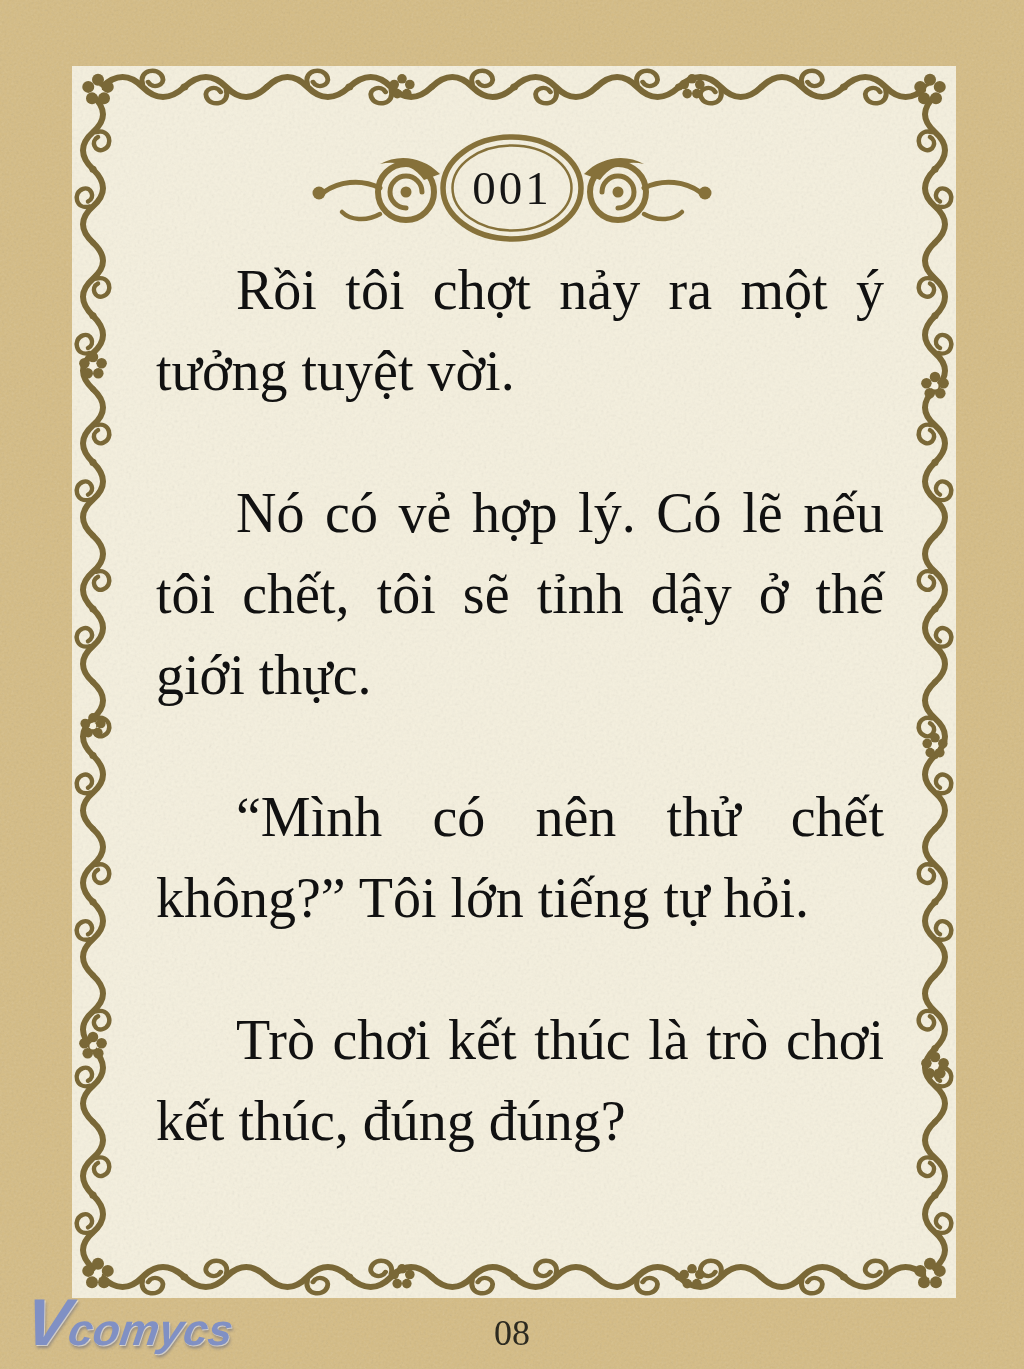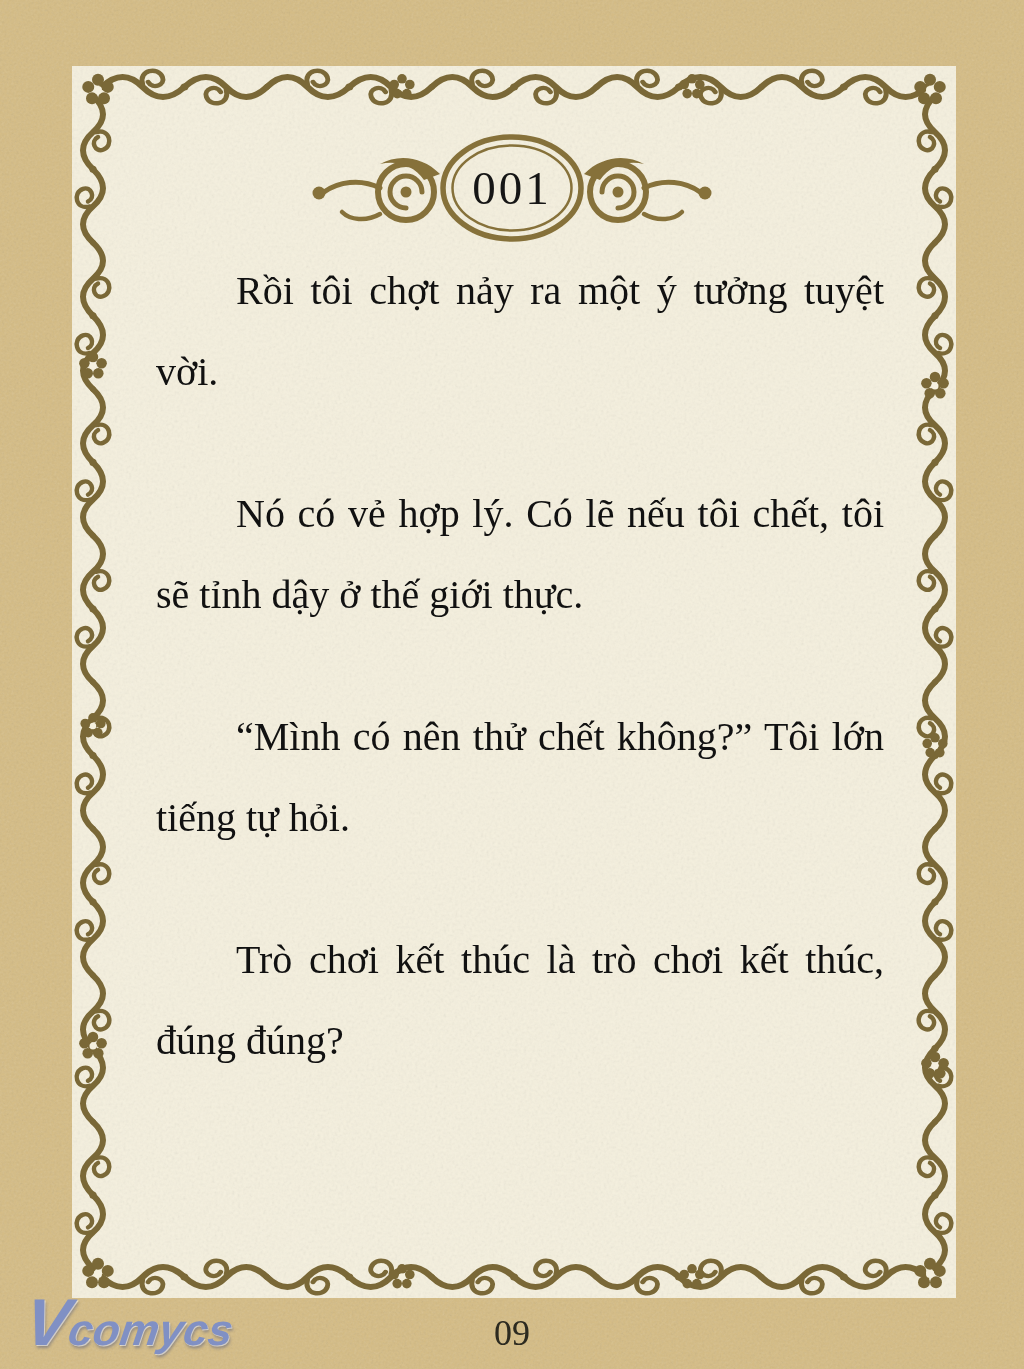--- a/index.html
+++ b/index.html
@@ -36,21 +36,21 @@
   .orn-fill{fill:var(--ornament_bright,#86713a);stroke:none;}
   .chapter-number{
     position:absolute;left:302px;top:126px;width:420px;height:124px;
     display:flex;align-items:center;justify-content:center;
     font-size:47px;color:#161616;letter-spacing:3px;
   }
 
   .text-block{
     position:absolute;left:156px;top:250px;width:728px;
     color:var(--text,#111);
-    font-size:40px;line-height:81px;
+    font-size:56px;line-height:81px;
     text-align:justify;
   }
   .text-block p{margin:0 0 61px 0;text-indent:80px;}
 
   .watermark{
     position:absolute;left:26px;top:1284px;display:block;
     font-family:"Liberation Sans","DejaVu Sans",sans-serif;
     font-style:italic;font-weight:800;
     font-size:44px;letter-spacing:0px;
     color:var(--watermark,#8090c4);
@@ -179,15 +179,15 @@
 
   <div class="text-block">
     <p>Rồi tôi chợt nảy ra một ý tưởng tuyệt vời.</p>
     <p>Nó có vẻ hợp lý. Có lẽ nếu tôi chết, tôi sẽ tỉnh dậy ở thế giới thực.</p>
     <p>“Mình có nên thử chết không?” Tôi lớn tiếng tự hỏi.</p>
     <p>Trò chơi kết thúc là trò chơi kết thúc, đúng đúng?</p>
   </div>
 
   <span class="watermark">Vcomycs</span>
 
-  <div class="page-number">09</div>
+  <div class="page-number">08</div>
 
 </div>
 
 </body></html>

